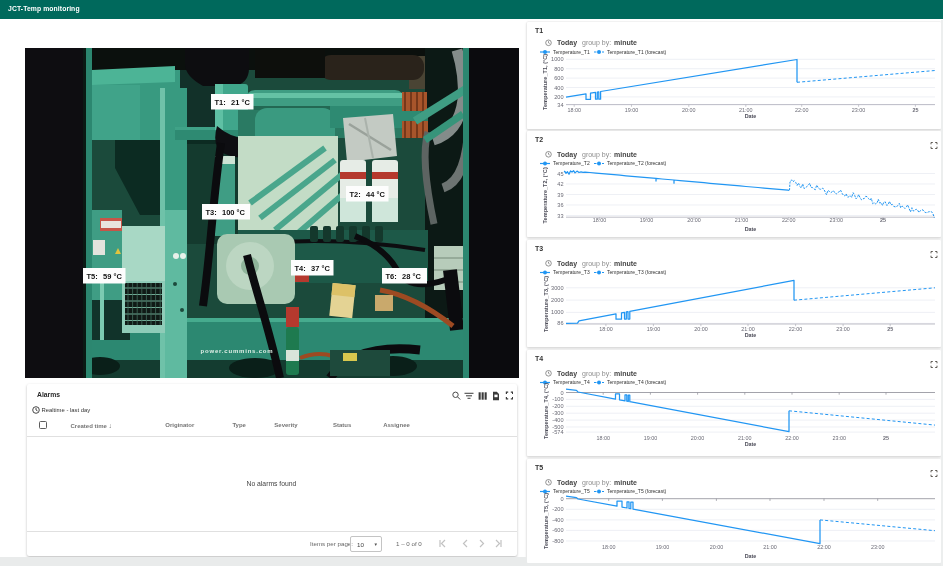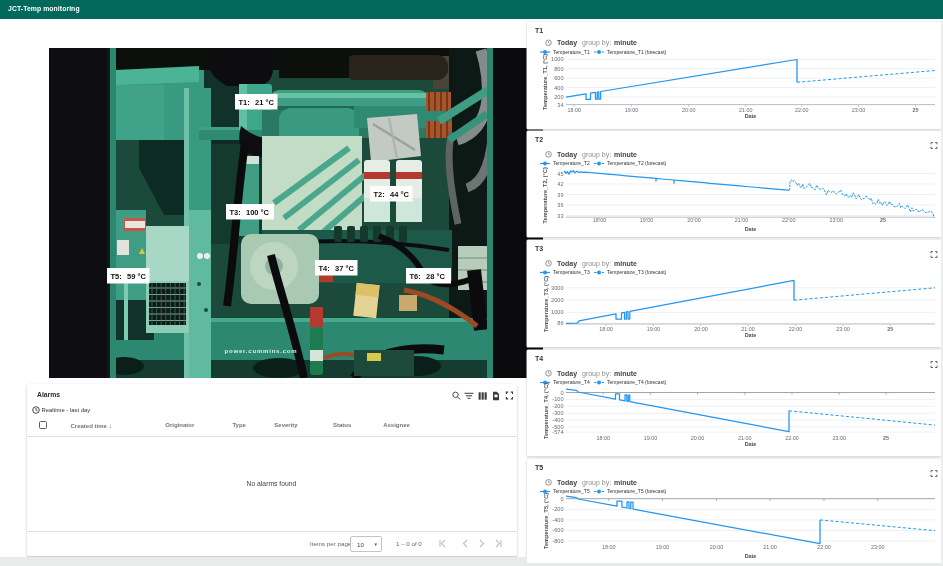--- a/index.html
+++ b/index.html
@@ -1,18 +1,18 @@
 <!DOCTYPE html>
 <html><head><meta charset="utf-8"><title>JCT-Temp monitoring</title>
 <style>
 * { margin:0; padding:0; box-sizing:border-box; }
 html,body { width:943px; height:566px; background:#fff; font-family:"Liberation Sans",sans-serif; overflow:hidden; position:relative; }
 #topbar { position:absolute; left:0; top:0; width:943px; height:19px; background:#00695c; }
 #topbar span { position:absolute; left:8px; top:5px; color:#fff; font-size:6.8px; font-weight:bold; letter-spacing:0.1px; }
-#photo { position:absolute; left:25px; top:48px; width:494px; height:330px;margin-left:24px; }
+#photo { position:absolute; left:25px; top:48px; width:494px; height:330px; }
 #alarms { position:absolute; left:27px; top:384px; width:490px; height:171.5px; background:#fff; border-radius:2px; box-shadow:0 1px 2.5px rgba(0,0,0,0.28); }
 .th { position:absolute; top:37.5px; font-size:6px; font-weight:600; color:#757575; }
 .card { position:absolute; left:527px; width:414px; background:#fff; border-radius:1px; box-shadow:0 0 0 0.5px #ececec, 0 1px 2.5px rgba(0,0,0,0.28); }
 #bstrip { position:absolute; left:0; top:556.5px; width:527px; height:10px; background:#e9ebeb; }
 #bstrip2 { position:absolute; left:527px; top:563px; width:416px; height:3px; background:#e9ebeb; }
 #rstrip { position:absolute; left:941px; top:20px; width:2px; height:546px; background:#eceeee; }
 </style></head>
 <body>
 <div id="topbar">
     <span>JCT-Temp monitoring</span>

